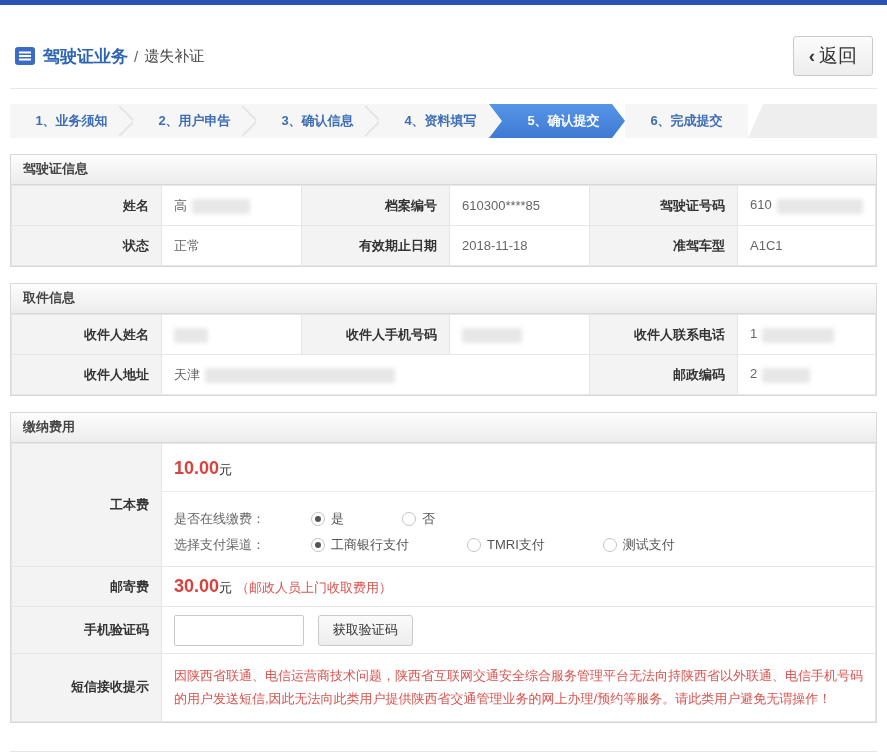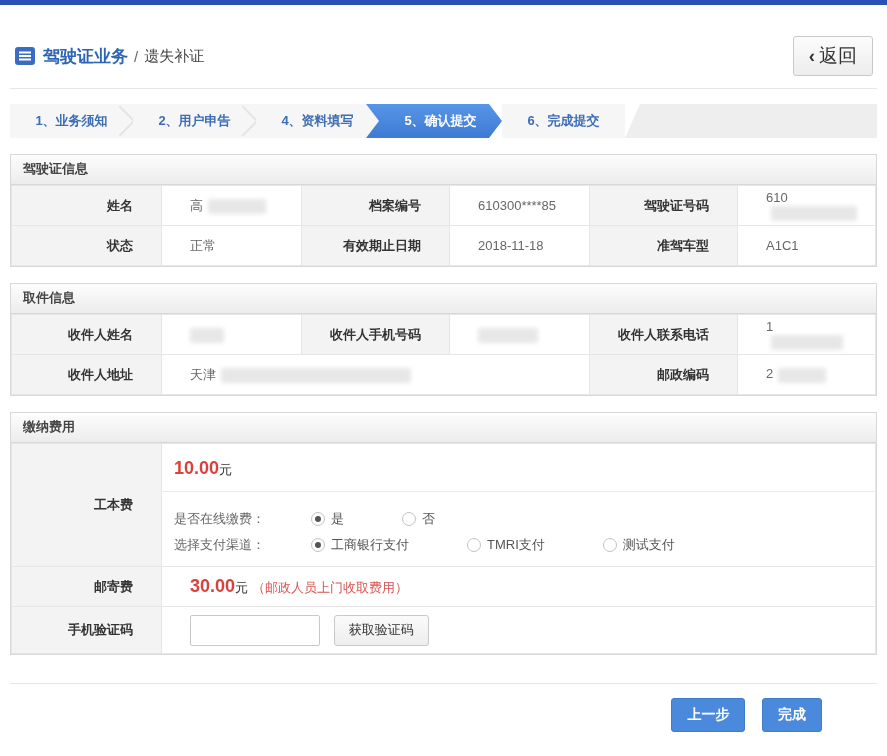--- a/index.html
+++ b/index.html
@@ -48,21 +48,21 @@
     clip-path:polygon(15px 0, 100% 0, 100% 100%, 0 100%);
   }
 
   
   .section { border:1px solid #d8d8d8; margin-top:16px; }
   .section-title {
     height:30px; line-height:29px; padding:0 12px; font-weight:bold; color:#444;
     background:linear-gradient(#fdfdfd,#ececec); border-bottom:1px solid #d8d8d8;font-family:Liberation Mono, monospace;
   }
   table { width:100%; border-collapse:collapse; table-layout:fixed; }
-  td { border:1px solid #e6e6e6; height:40px; padding:0 28px; overflow:hidden; }
+  td { border:1px solid #e6e6e6; height:40px; padding:0 12px; overflow:hidden; }
   td.lbl { background:#f3f3f3; text-align:right; font-weight:bold; color:#333; }
   td.val { background:#fff; color:#666; text-align:left; }
   .blur {
     display:inline-block; height:15px; background:#e7e7e7; border-radius:2px;
     filter:blur(2px); vertical-align:middle; margin-left:5px;
   }
 
   
   .fee-cell { padding:0; }
   .fee-amt { font-size:18px; font-weight:bold; color:#d9413c; }
@@ -123,20 +123,23 @@
     </button>
   </div>
   <div class="hdr-rule"></div>
 
   <div class="steps">
     <div class="step">
         <span>1、业务须知</span>
       </div>
     <div class="step">
         <span>2、用户申告</span>
+      </div>
+    <div class="step">
+        <span>3、确认信息</span>
       </div>
     <div class="step no-sep">
         <span>4、资料填写</span>
       </div>
     <div class="step active">
         <span>5、确认提交</span>
       </div>
     <div class="step no-sep">
         <span>6、完成提交</span>
       </div>
@@ -255,20 +258,26 @@
           <span class="fee-amt">30.00</span><span class="fee-unit">元</span><span class="fee-note">（邮政人员上门收取费用）</span>
         </td>
       </tr>
       <tr style="height:47px">
         <td class="lbl">手机验证码</td>
         <td class="val">
           <input class="code-input" type="text" value="" style="">
           <button class="code-btn">获取验证码</button>
         </td>
       </tr>
+      <tr>
+        <td class="lbl">短信接收提示</td>
+        <td class="val notice-cell">
+          <div class="notice">因陕西省联通、电信运营商技术问题，陕西省互联网交通安全综合服务管理平台无法向持陕西省以外联通、电信手机号码的用户发送短信,因此无法向此类用户提供陕西省交通管理业务的网上办理/预约等服务。请此类用户避免无谓操作！</div>
+        </td>
+      </tr>
     </tbody>
       </table>
   </div>
 
   <div class="footer">
     <button class="btn-blue">上一步</button>
     <button class="btn-blue">完成</button>
   </div>
 
 </div>

